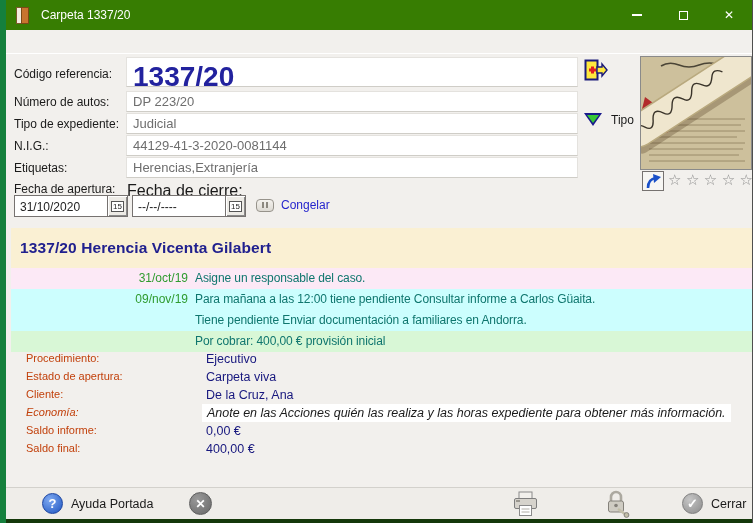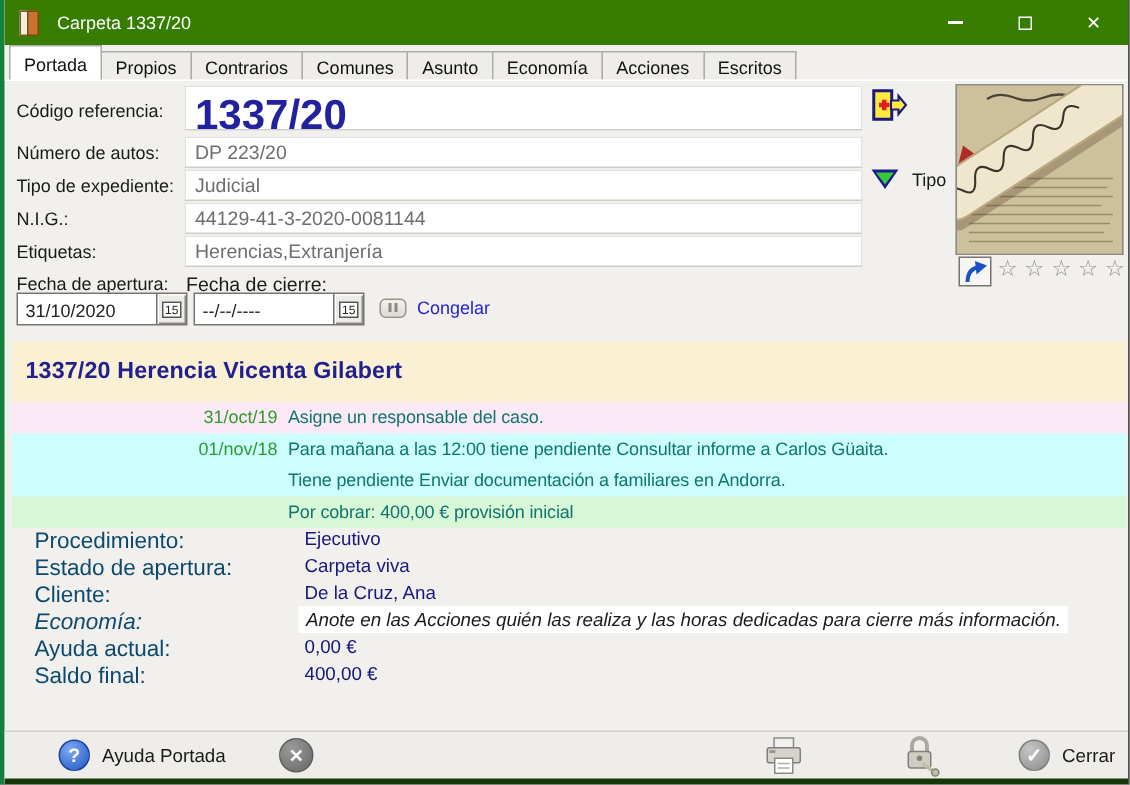--- a/index.html
+++ b/index.html
@@ -1,19 +1,19 @@
 <!DOCTYPE html>
 <html><head>
 <meta charset="utf-8">
 <style>
   * { margin:0; padding:0; box-sizing:border-box; font-family:"Liberation Sans", sans-serif; }
   html,body { background:#444; }
   .window{
     position:relative; width:753px; height:523px; background:#F2F0ED; overflow:hidden;
-    border-left:3px solid #15803d; border-right:1px solid #4F4F4F;
+    border-left:6px solid #15803d; border-right:1px solid #4F4F4F;
   }
   
   .titlebar{ position:absolute; left:0; top:0; width:100%; height:30px; background:#377D02;
     display:flex; align-items:center; }
   .app-icon{ position:relative; width:13px; height:17px; margin-left:10px; display:inline-block; }
   .app-icon .fold-l{ position:absolute; left:0; top:0; width:6px; height:17px; background:#F4EDE0; border:1px solid #7A5A2A; }
   .app-icon .fold-r{ position:absolute; left:5px; top:0; width:8px; height:17px; background:#C8742F; border:1px solid #7A4A16; }
   .titlebar .title{ color:#fff; font-size:12px; margin-left:12px; }
   .winbtns{ position:absolute; right:0; top:0; height:30px; display:flex; }
   .winbtn{ width:46px; height:30px; display:flex; align-items:center; justify-content:center; cursor:default; }
@@ -32,21 +32,21 @@
           border:1px solid #E4E2DE; border-bottom-color:#CFCDC7; overflow:hidden; white-space:nowrap; }
   .field .val{ display:block; padding:2px 6px; font-size:13px; color:#6E6E6E; }
   #f-codigo{ top:57px; height:30px; }
   #f-codigo .val{ font-size:28px; font-weight:bold; color:#22229E; padding-top:3px; }
   #f-autos{ top:91px; height:21px; }
   #f-tipo{ top:113px; height:21px; }
   #f-nig{ top:135px; height:21px; }
   #f-etiq{ top:157px; height:21px; }
   #lbl-codigo{ top:67px; } #lbl-autos{ top:95px; } #lbl-tipo{ top:117px; }
   #lbl-nig{ top:139px; } #lbl-etiq{ top:161px; } #lbl-fapert{ top:182px; }
-  #lbl-fcierre{ position:absolute; left:121px; top:182px; font-size:13px; color:#1A1A1A; }
+  #lbl-fcierre{ position:absolute; left:121px; top:182px; font-size:16px; color:#1A1A1A; }
   
   .dateinput{ position:absolute; top:195px; height:22px; width:114px; background:#fff;
               border:1px solid #767270; display:flex; align-items:stretch; }
   #date-apertura{ left:8px;gap:20px; } #date-cierre{ left:126px; }
   .dateval{ flex:1; font-size:12px; color:#222; padding:4px 0 0 5px; }
   .calbtn{ width:20px; background:#EDEBE6; border-left:1px solid #767270;
            box-shadow:inset 1px 1px 0 #fff, inset -1px -1px 0 #8A8A8A;
            display:flex; align-items:center; justify-content:center; }
   .calbtn span{ font-size:8px; font-weight:normal; color:#222; border:1px solid #555; background:#fff; padding:0 1px; line-height:9px; }
   
@@ -72,21 +72,21 @@
   
   .alert{ position:absolute; left:5px; width:743px; height:21px; display:flex; }
   .alert-date{ width:184px; text-align:right; padding-right:7px; color:#2F9B2F; font-size:12px; line-height:21px; }
   .alert-text{ color:#0f766e; font-size:12px; line-height:21px; letter-spacing:-.1px; }
   #alert-0{ top:268px; background:#FCE9F6; }
   #alert-1{ top:289px; background:#CCFEFE; }
   #alert-2{ top:310px; background:#CCFEFE; }
   #alert-3{ top:331px; background:#D8F7D6; }
   
   .drow{ position:absolute; left:0; width:100%; height:18px; }
-  .drow .dl{ position:absolute; left:20px; font-size:15px; color:#0c4a6e; }
+  .drow .dl{ position:absolute; left:20px; font-size:11px; color:#c2410c; }
   .drow .dv{ position:absolute; left:200px; font-size:12.5px; color:#17177E; white-space:nowrap; }
   #drow-0{ top:352px; } #drow-1{ top:370px; } #drow-2{ top:388px; }
   #drow-3{ top:406px;font-style:italic; } #drow-4{ top:424px; } #drow-5{ top:442px; }
   #drow-3 .dv{ left:196px; top:-2px; background:#fff; color:#1B1B1B; padding:2px 5px; }
   
   .toolbar{ position:absolute; left:0; top:487px; width:100%; height:33px; background:#EFEDE9; border-top:1px solid #D3D1CC; }
   .tbtn{ position:absolute; display:flex; align-items:center; gap:8px; cursor:pointer; }
   .tbtn .txt{ font-size:12.5px; color:#1A1A1A; }
   #help-btn{ left:36px; top:5px; }
   .help-circle{ width:21px; height:21px; border-radius:50%; border:1px solid #1A43A0; color:#fff; font-weight:bold; font-size:13px;
@@ -119,30 +119,20 @@
         </div>
       <div class="winbtn">
           <span class="max-glyph"></span>
         </div>
       <div class="winbtn">
           <span class="x-glyph">✕</span>
         </div>
     </div>
   </div>
 
-  <div class="tabstrip">
-    <div class="tab active">Portada</div>
-    <div class="tab">Propios</div>
-    <div class="tab">Contrarios</div>
-    <div class="tab">Comunes</div>
-    <div class="tab">Asunto</div>
-    <div class="tab">Economía</div>
-    <div class="tab">Acciones</div>
-    <div class="tab">Escritos</div>
-  </div>
   <div class="page-top-line"></div>
 
   <div class="lbl" id="lbl-codigo">Código referencia:</div>
   <div class="lbl" id="lbl-autos">Número de autos:</div>
   <div class="lbl" id="lbl-tipo">Tipo de expediente:</div>
   <div class="lbl" id="lbl-nig">N.I.G.:</div>
   <div class="lbl" id="lbl-etiq">Etiquetas:</div>
   <div class="lbl" id="lbl-fapert">Fecha de apertura:</div>
   <div id="lbl-fcierre">Fecha de cierre:</div>
 
@@ -239,21 +229,21 @@
 
   <div class="banner">
     <span class="txt">1337/20 Herencia Vicenta Gilabert</span>
   </div>
 
   <div class="alert" id="alert-0">
     <span class="alert-date">31/oct/19</span>
     <span class="alert-text">Asigne un responsable del caso.</span>
   </div>
   <div class="alert" id="alert-1">
-    <span class="alert-date">01/nov/18</span>
+    <span class="alert-date">09/nov/19</span>
     <span class="alert-text">Para mañana a las 12:00 tiene pendiente Consultar informe a Carlos Güaita.</span>
   </div>
   <div class="alert" id="alert-2">
     <span class="alert-date"></span>
     <span class="alert-text">Tiene pendiente Enviar documentación a familiares en Andorra.</span>
   </div>
   <div class="alert" id="alert-3">
     <span class="alert-date"></span>
     <span class="alert-text">Por cobrar: 400,00 € provisión inicial</span>
   </div>
@@ -265,24 +255,24 @@
   <div class="drow" id="drow-1">
     <span class="dl">Estado de apertura:</span>
     <span class="dv">Carpeta viva</span>
   </div>
   <div class="drow" id="drow-2">
     <span class="dl">Cliente:</span>
     <span class="dv">De la Cruz, Ana</span>
   </div>
   <div class="drow" id="drow-3">
     <span class="dl">Economía:</span>
-    <span class="dv">Anote en las Acciones quién las realiza y las horas dedicadas para cierre más información.</span>
+    <span class="dv">Anote en las Acciones quién las realiza y las horas expediente para obtener más información.</span>
   </div>
   <div class="drow" id="drow-4">
-    <span class="dl">Ayuda actual:</span>
+    <span class="dl">Saldo informe:</span>
     <span class="dv">0,00 €</span>
   </div>
   <div class="drow" id="drow-5">
     <span class="dl">Saldo final:</span>
     <span class="dv">400,00 €</span>
   </div>
 
   <div class="toolbar">
     <div class="tbtn" id="help-btn">
       <span class="help-circle">?</span>

